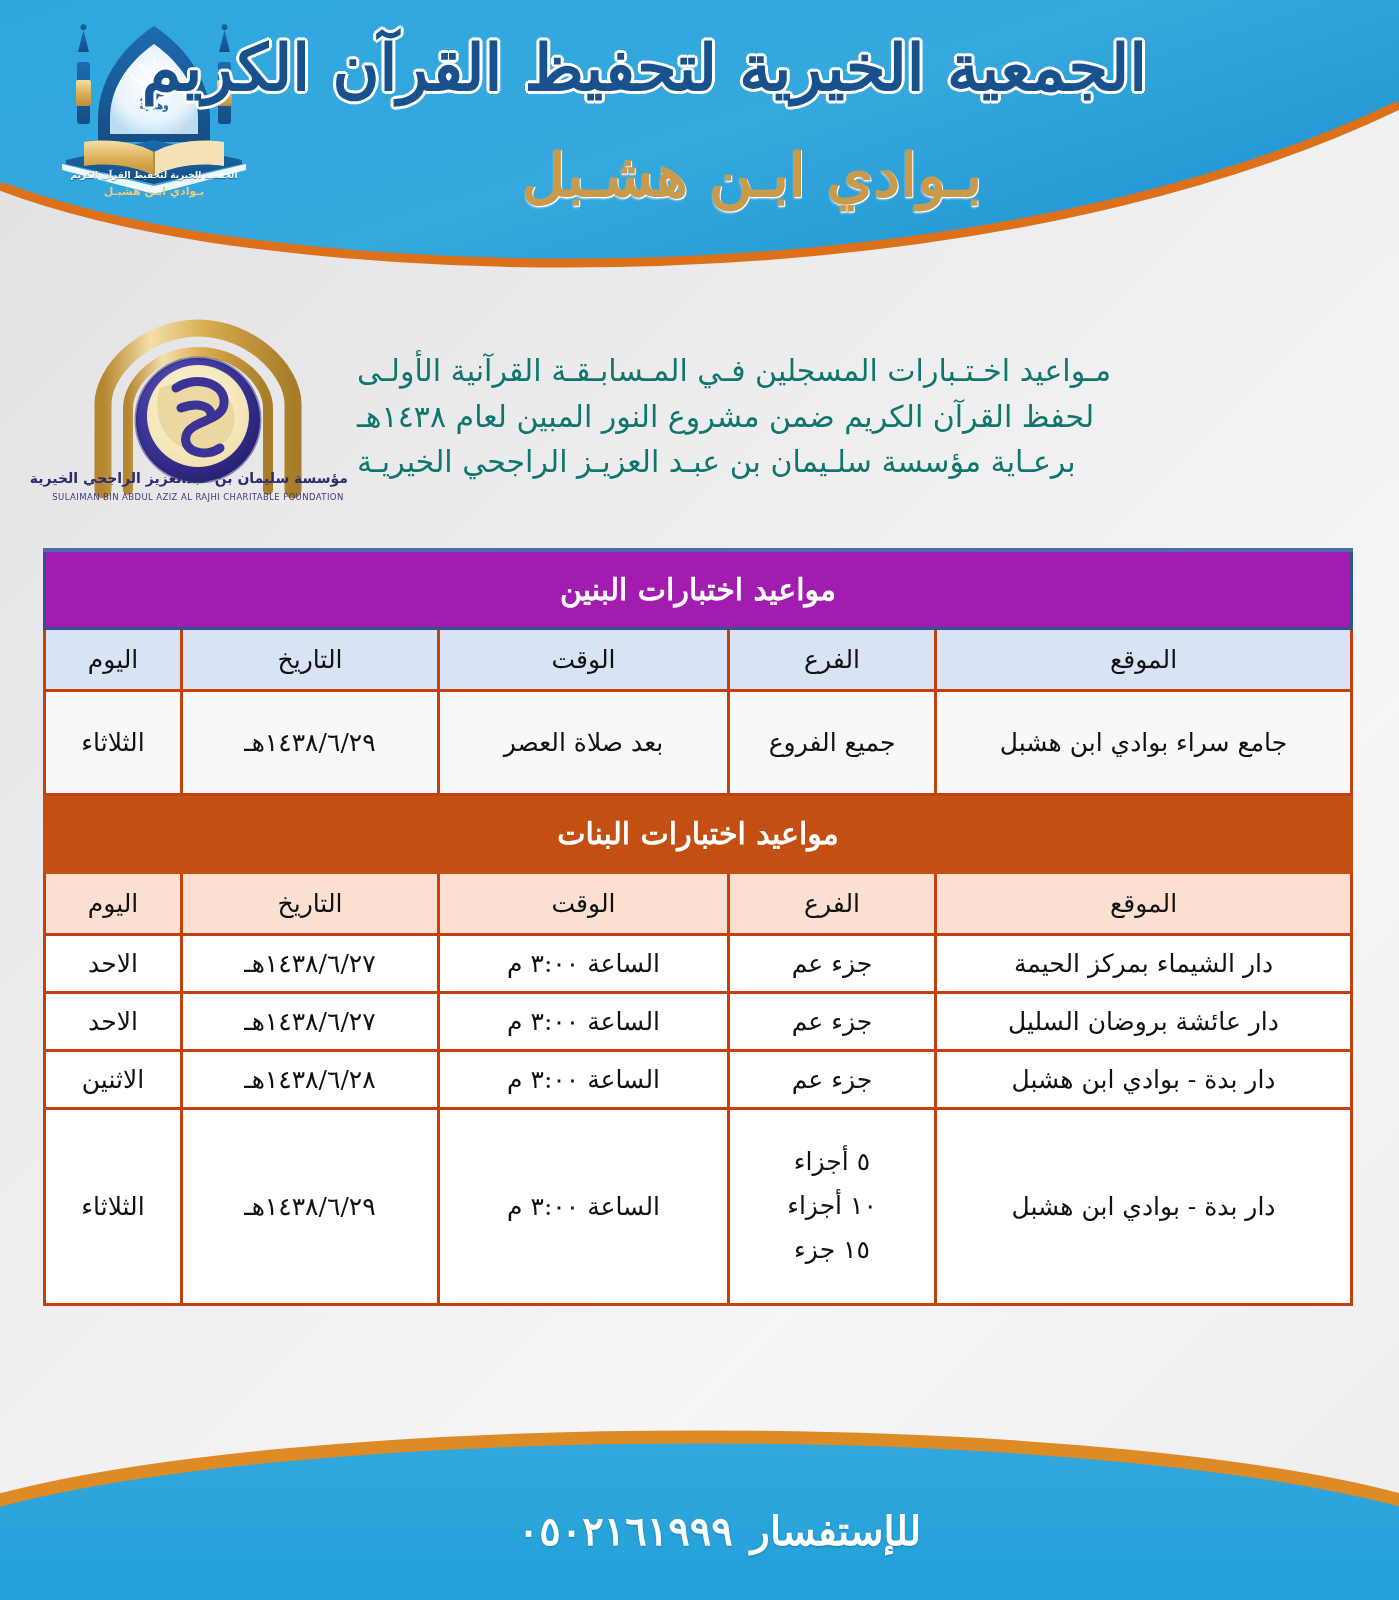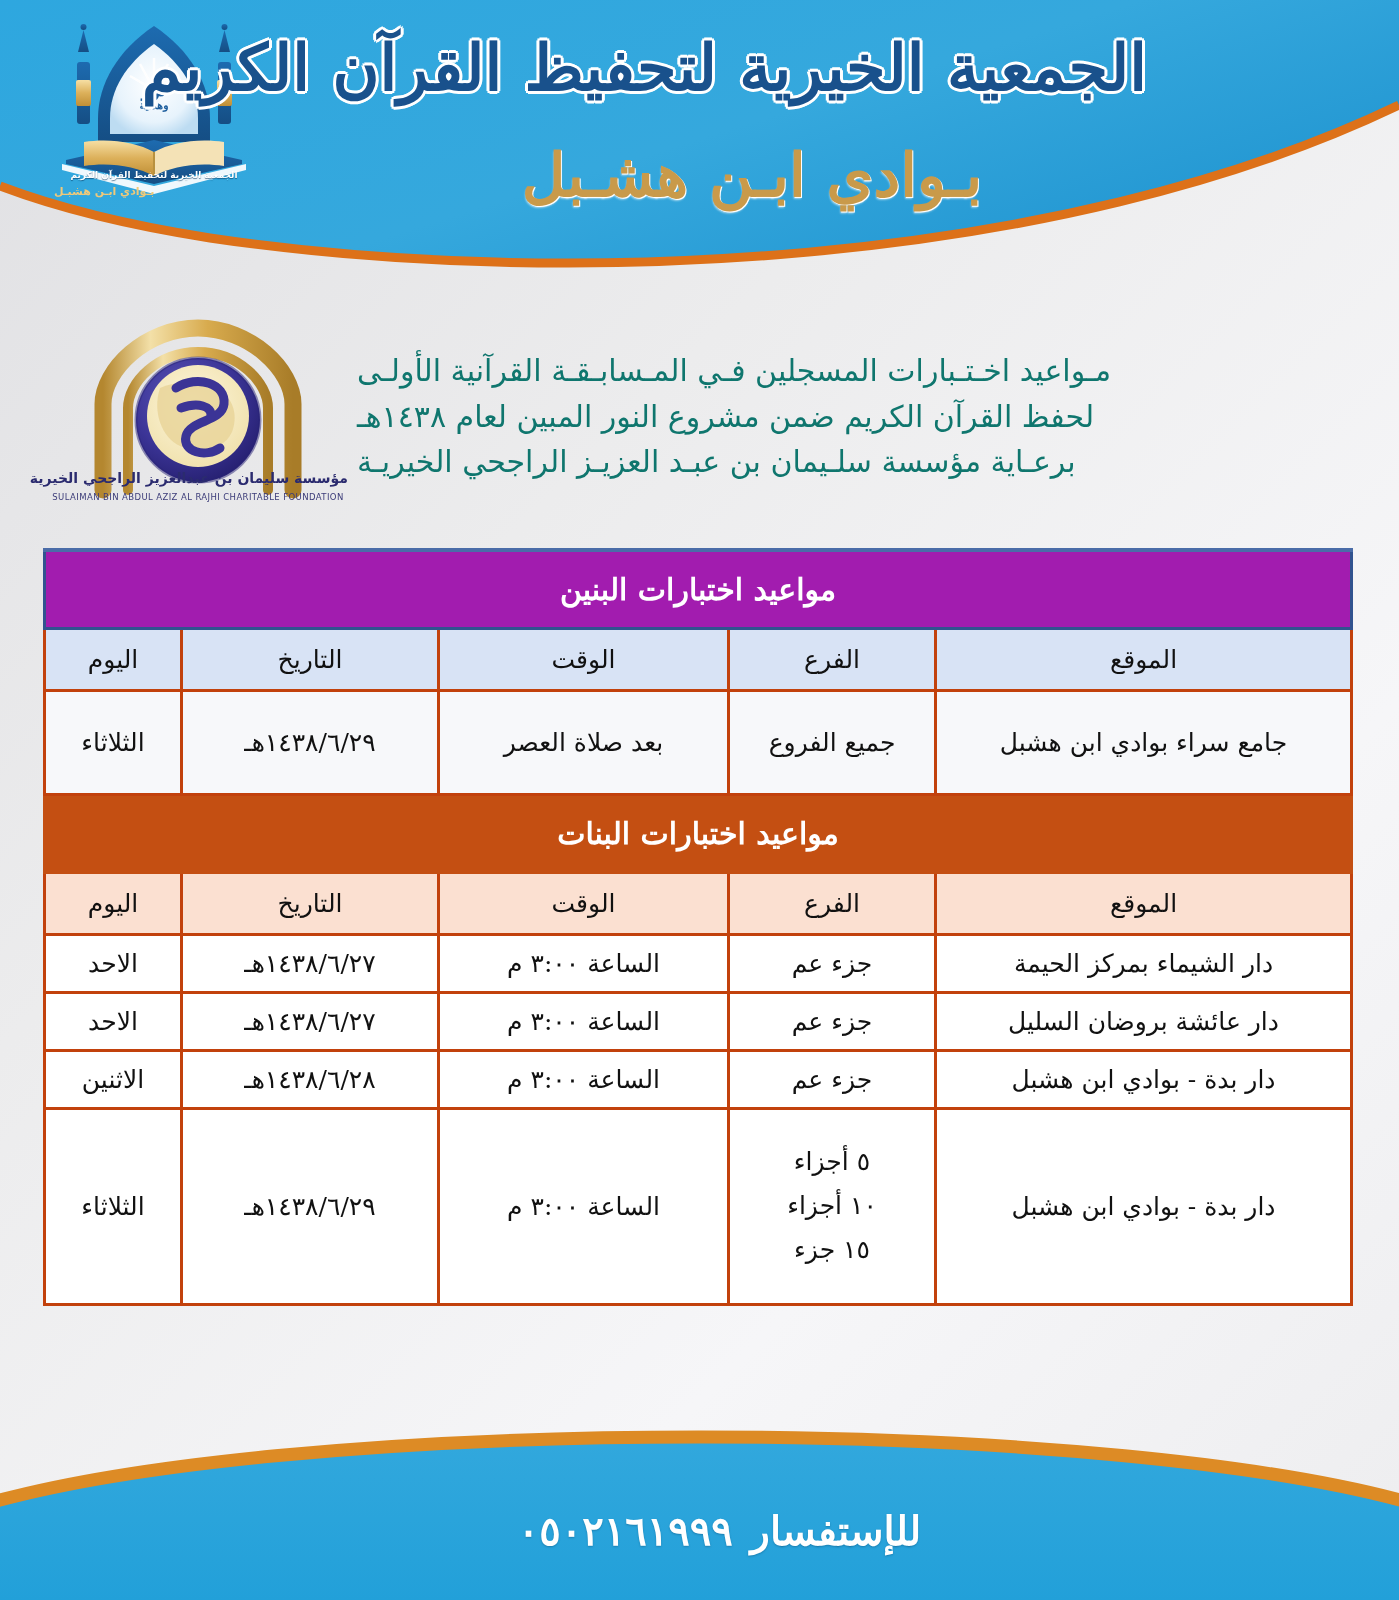--- a/index.html
+++ b/index.html
@@ -52,21 +52,21 @@
     letter-spacing: 1px;
     font-weight: bold;
     text-shadow: 0 1px 1px rgba(0,50,90,.6);
     white-space: nowrap;
   }
   .assoc-logo-sub2 {
     position: absolute;
     left: 0;
     bottom: 6px;
     width: 200px;
-    text-align: left;
+    text-align: center;
     color: #f0c97a;
     font-size: 11px;
     letter-spacing: 3px;
     font-weight: bold;
     white-space: nowrap;
   }
 
   
   .hdr-title-main {
     position: absolute;

